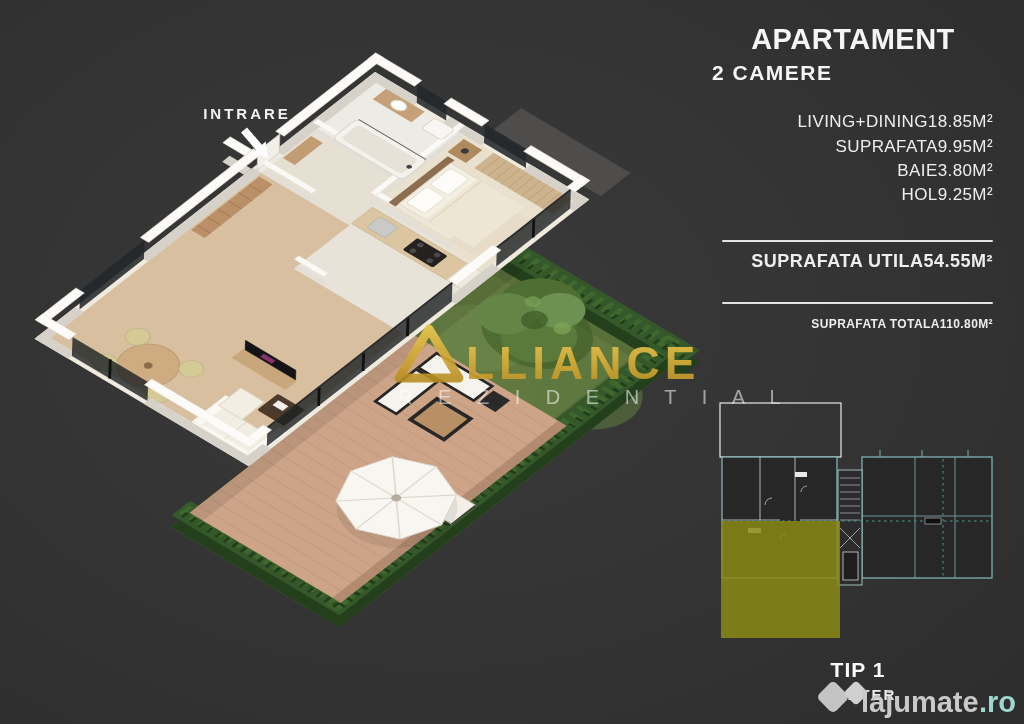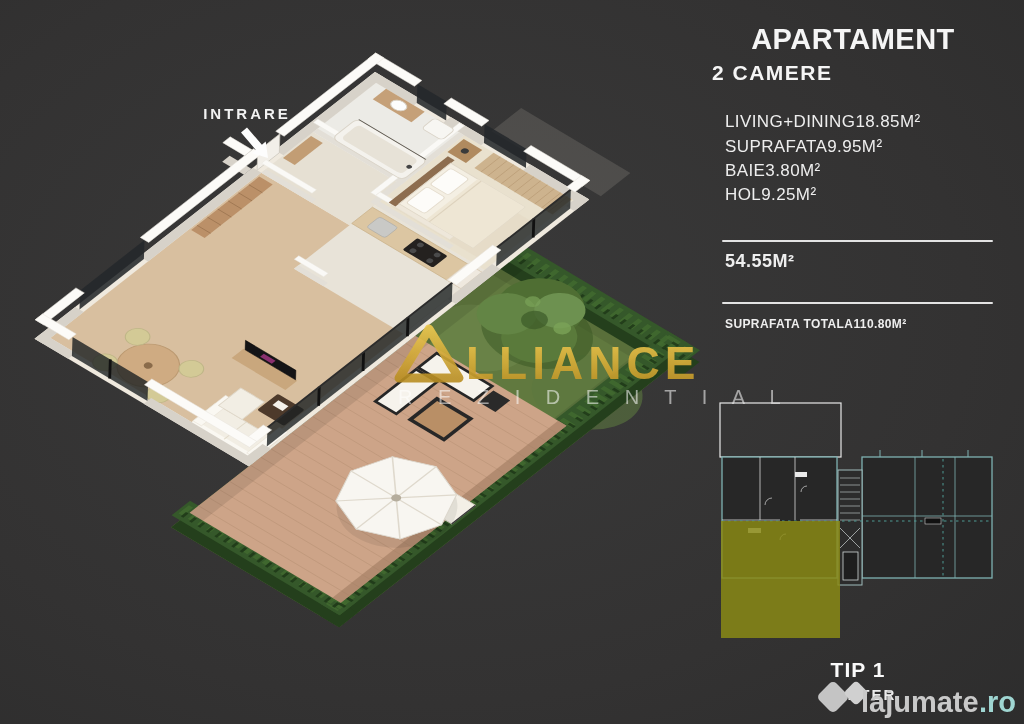--- a/index.html
+++ b/index.html
@@ -13,21 +13,21 @@
   .t-rez{font-size:20px;font-weight:400;letter-spacing:10px;fill:rgba(255,255,255,.55)}
   .t-tip{font-size:21px;font-weight:700;fill:#fafafa;letter-spacing:1px}
   .t-parter{font-size:15px;font-weight:700;fill:#ececec;letter-spacing:2px}
   .t-wm{font-size:29px;font-weight:700;fill:#c9c9c9}
   .t-wm-tld{font-size:29px;font-weight:700;fill:#9fd6d2}
   
   .panel{left:712px;top:0;width:282px;height:400px;color:#f0f0f0}
   .p-title{left:0;right:0;top:23px;text-align:center;font-size:29px;font-weight:700;letter-spacing:.5px;color:#f5f5f5}
   .p-sub{left:0;right:0;top:61px;text-align:left;font-size:21px;font-weight:700;letter-spacing:1.5px;color:#f5f5f5}
   .p-rooms{left:13px;right:1px;top:110px}
-  .p-row{display:flex;justify-content:flex-start;align-items:center;height:24.4px;font-size:17px;letter-spacing:.4px;color:#eeeeee}
+  .p-row{display:flex;justify-content:flex-end;align-items:center;height:24.4px;font-size:17px;letter-spacing:.4px;color:#eeeeee}
   .p-row .val{text-align:right}
   .p-hr{left:10px;right:1px;height:2px;background:#e3e3e3;border-radius:1px}
   .p-subs{left:13px;right:1px;top:248px}
   .p-subs .p-row{height:26.5px;font-size:18px;font-weight:700;letter-spacing:.5px}
   .p-total{left:13px;right:1px;top:310px}
   .p-total .p-row{height:27px;font-size:12px;font-weight:700;letter-spacing:.4px}
 </style>
 </head>
 <body>
 
@@ -324,20 +324,21 @@
       <div class="p-row">
         <span class="lbl">HOL</span>
         <span class="val">9.25M²</span>
       </div>
     </div>
 
     <div class="abs p-hr" style="top:240px"></div>
 
     <div class="abs p-subs">
       <div class="p-row">
+        <span class="lbl">SUPRAFATA UTILA</span>
         <span class="val">54.55M²</span>
       </div>
     </div>
 
     <div class="abs p-hr" style="top:302px"></div>
 
     <div class="abs p-total">
       <div class="p-row">
         <span class="lbl">SUPRAFATA TOTALA</span>
         <span class="val">110.80M²</span>

